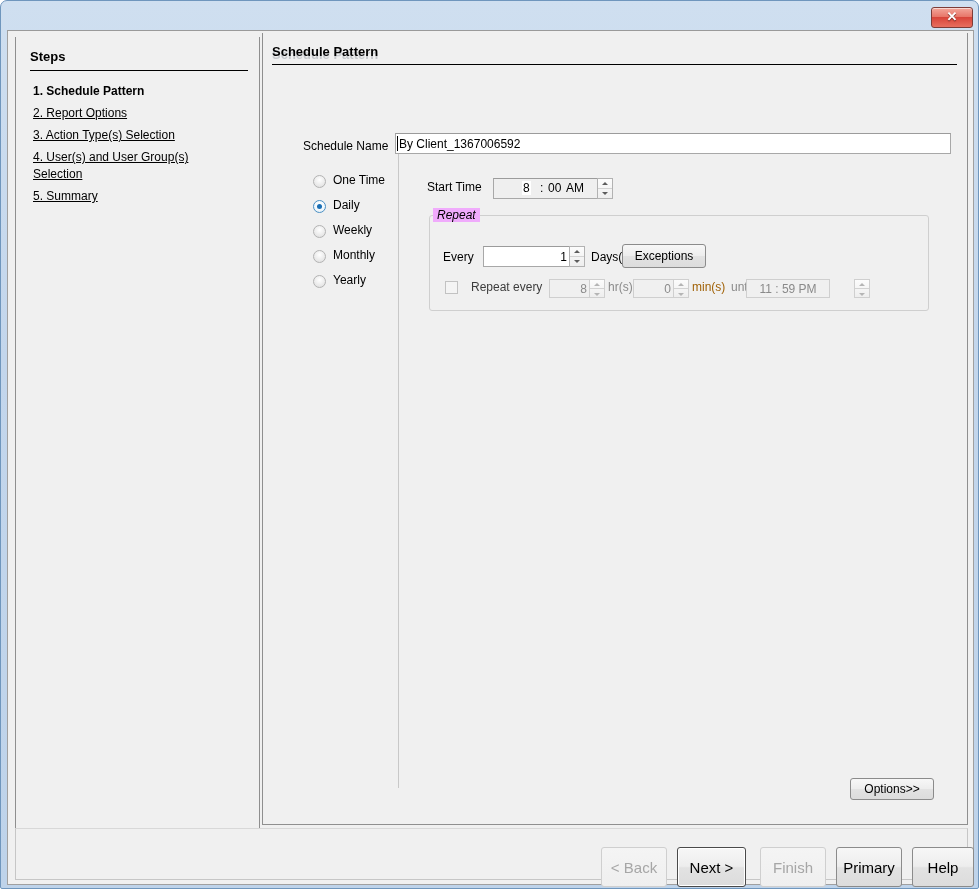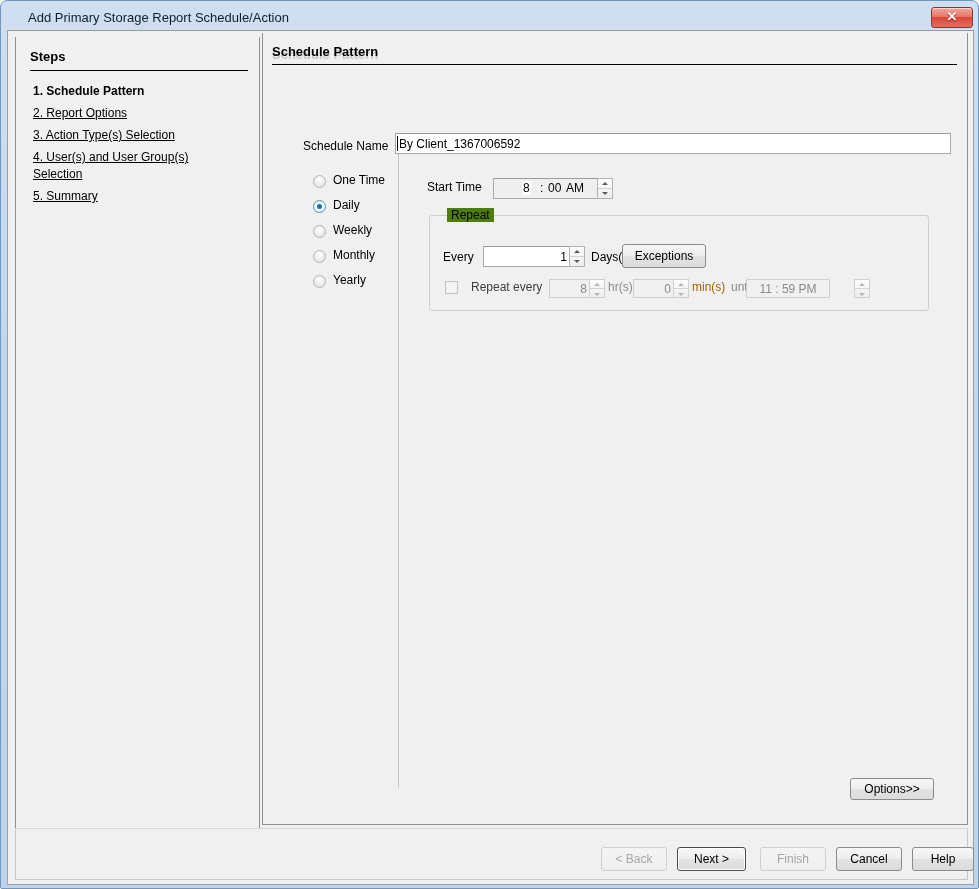--- a/index.html
+++ b/index.html
@@ -327,26 +327,27 @@
     top: 182px;
     width: 500px;
     height: 96px;
     box-sizing: border-box;
     border: 1px solid #cfcfcf;
     border-radius: 3px;
     background: transparent;
   }
   #repeat-legend {
     position: absolute;
-    left: 184px;
+    left: 170px;
     top: 175px;
-    background: #4d7c0f;
+    background: #f0abfc;
     padding: 0 4px;
     font-size: 12px;
     color: #000;
+    font-style: italic;
   }
 
   #every-label {
     position: absolute;
     left: 180px;
     top: 217px;
     font-size: 12px;
   }
   #every-input {
     position: absolute;
@@ -469,24 +470,24 @@
     width: 953px;
     height: 52px;
     background: #f0f0f0;
     border: 1px solid #c6c6c6;
     border-top-color: #d8d8d8;
     box-sizing: border-box;
   }
   .footer-btn {
     position: absolute;
     top: 18px;
-    height: 24px;
-    box-sizing: border-box;
-    font-family: "Liberation Sans", sans-serif;
-    font-size: 12px;
+    height: 40px;
+    box-sizing: border-box;
+    font-family: "Liberation Sans", sans-serif;
+    font-size: 15px;
     color: #000000;
     background: linear-gradient(to bottom, #f7f7f7 0%, #ededed 48%, #e2e2e2 52%, #dcdcdc 100%);
     border: 1px solid #8b8b8b;
     border-radius: 3px;
     cursor: default;
   }
   .footer-btn.disabled {
     color: #a6a6a6;
     border-color: #cfcfcf;
     background: linear-gradient(to bottom, #f4f4f4 0%, #efefef 100%);
@@ -500,21 +501,20 @@
   #btn-finish { left: 744px; width: 66px; }
   #btn-cancel { left: 820px; width: 66px; }
   #btn-help   { left: 896px; width: 62px; }
 </style>
 </head>
 <body>
 
 <div id="window">
 
   <div id="titlebar">
-    <div id="title-text">Add Primary Storage Report Schedule/Action</div>
     <div id="close-button">
       <div class="x">✕</div>
     </div>
   </div>
 
   <div id="client">
 
     <div id="sidebar">
       <div id="steps-title">Steps</div>
       <div id="steps-rule"></div>
@@ -607,18 +607,18 @@
         <div class="dn short"></div>
       </div>
 
       <button id="options-btn">Options&gt;&gt;</button>
     </div>
 
     <div id="footer">
       <button class="footer-btn disabled" id="btn-back">&lt; Back</button>
       <button class="footer-btn default" id="btn-next">Next &gt;</button>
       <button class="footer-btn disabled" id="btn-finish">Finish</button>
-      <button class="footer-btn" id="btn-cancel">Cancel</button>
+      <button class="footer-btn" id="btn-cancel">Primary</button>
       <button class="footer-btn" id="btn-help">Help</button>
     </div>
 
   </div>
 </div>
 
 </body></html>

